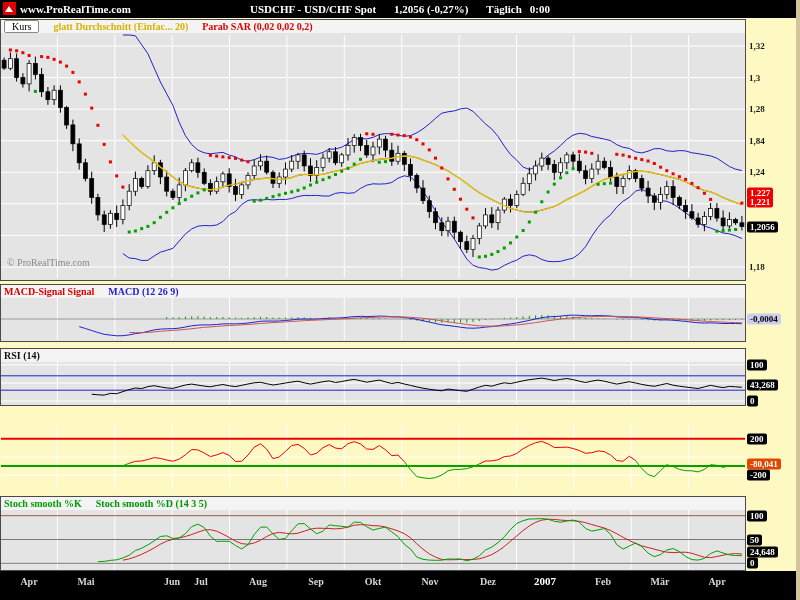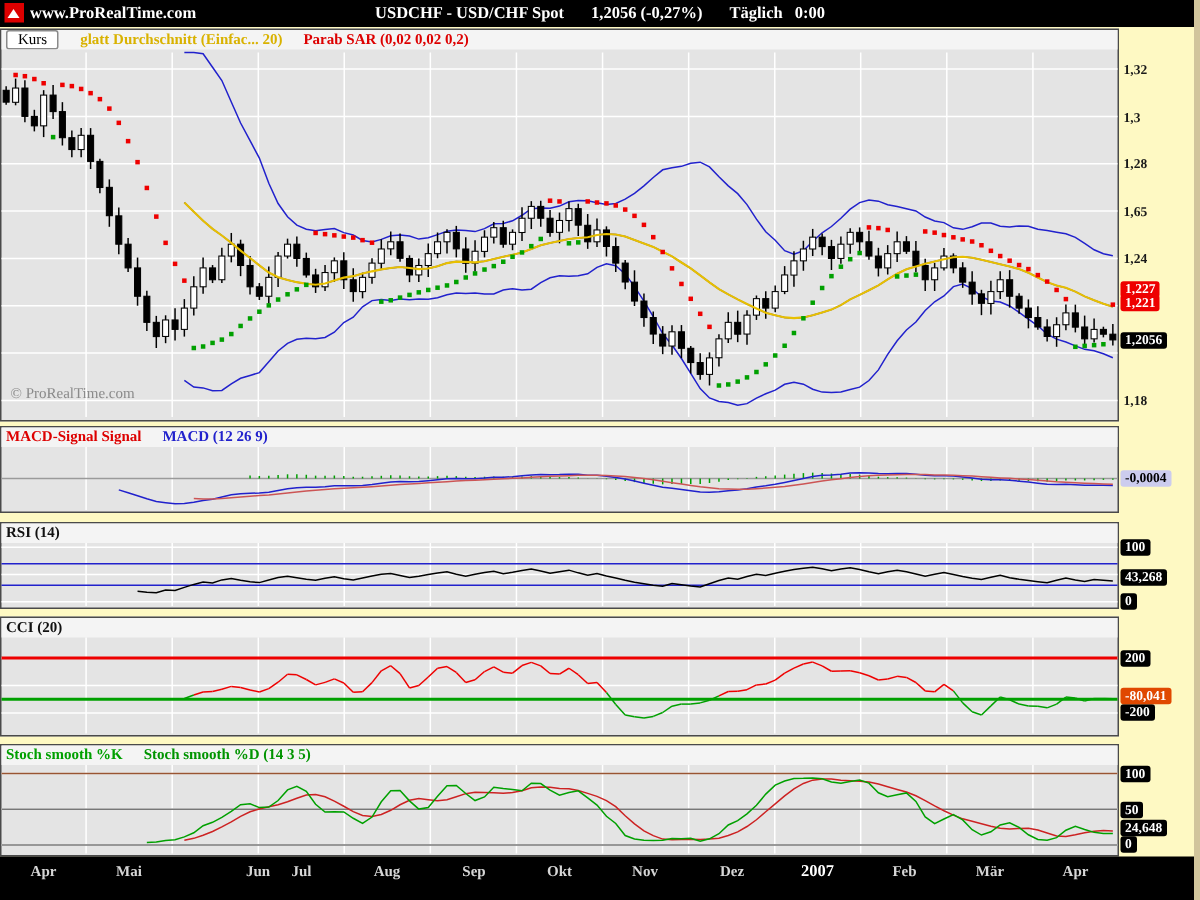--- a/index.html
+++ b/index.html
@@ -78,25 +78,20 @@
       <span class="lg blue">MACD (12 26 9)</span>
     </div>
   </div>
 
   <div class="panel" id="panel-rsi">
     <div class="legend">
       <span class="lg black">RSI (14)</span>
     </div>
   </div>
 
-  <div class="panel" id="panel-cci">
-    <div class="legend">
-      <span class="lg black">CCI (20)</span>
-    </div>
-  </div>
 
   <div class="panel" id="panel-stoch">
     <div class="legend">
       <span class="lg green">Stoch smooth %K</span>
       <span class="lg green2">Stoch smooth %D (14 3 5)</span>
     </div>
   </div>
 
   <svg id="chart-svg" width="800" height="600">
       <line x1="57.4" y1="35.0" x2="57.4" y2="278.0" stroke="#ffffff" stroke-width="1"></line>
@@ -742,21 +737,21 @@
       <polyline points="122.9,560.2 129.2,558.9 135.4,556.8 141.7,554.3 147.9,551.3 154.2,547.9 160.4,544.2 166.7,541.2 172.9,539.3 179.2,537.9 185.4,536.5 191.7,534.5 197.9,532.2 204.2,530.0 210.4,529.7 216.7,531.2 222.9,534.1 229.2,537.5 235.5,541.1 241.7,543.6 248.0,544.3 254.2,543.0 260.5,540.2 266.7,536.5 273.0,533.5 279.2,532.4 285.5,533.2 291.7,533.9 298.0,533.2 304.2,531.2 310.5,529.1 316.7,528.2 323.0,528.3 329.2,528.5 335.5,528.9 341.7,528.4 348.0,527.1 354.2,525.2 360.5,524.7 366.7,524.9 373.0,525.7 379.3,525.9 385.5,527.0 391.8,528.9 398.0,530.9 404.3,533.7 410.5,537.8 416.8,543.8 423.0,549.2 429.3,553.9 435.5,557.1 441.8,559.4 448.0,559.8 454.3,559.7 460.5,559.5 466.8,559.6 473.0,559.4 479.3,558.8 485.5,557.0 491.8,554.6 498.0,551.0 504.3,546.5 510.5,541.2 516.8,535.9 523.1,530.6 529.3,525.9 535.6,522.3 541.8,520.1 548.1,519.3 554.3,519.4 560.6,520.1 566.8,520.5 573.1,520.8 579.3,521.3 585.6,522.7 591.8,524.5 598.1,526.3 604.3,528.0 610.6,530.5 616.8,533.7 623.1,537.3 629.3,540.5 635.6,543.4 641.8,545.9 648.1,547.5 654.3,549.1 660.6,550.8 666.8,552.2 673.1,552.6 679.4,552.3 685.6,552.2 691.9,553.3 698.1,555.3 704.4,557.3 710.6,557.6 716.9,556.5 723.1,555.2 729.4,554.1 735.6,553.6 741.9,554.0" fill="none" stroke="#cc2222" stroke-width="1"></polyline>
       <polyline points="97.9,561.7 104.2,561.4 110.4,560.4 116.7,559.8 122.9,557.9 129.2,555.2 135.4,550.5 141.7,548.2 147.9,544.9 154.2,540.9 160.4,536.5 166.7,535.8 172.9,538.4 179.2,538.0 185.4,533.7 191.7,526.6 197.9,524.2 204.2,527.5 210.4,536.2 216.7,541.4 222.9,541.2 229.2,541.3 235.5,545.5 241.7,548.9 248.0,544.7 254.2,534.5 260.5,527.2 266.7,527.0 273.0,533.9 279.2,539.4 285.5,538.3 291.7,530.8 298.0,523.8 304.2,523.6 310.5,529.0 316.7,533.7 323.0,531.3 329.2,524.9 335.5,525.7 341.7,526.3 348.0,527.2 354.2,522.1 360.5,522.4 366.7,526.7 373.0,530.1 379.3,528.4 385.5,527.2 391.8,531.9 398.0,536.7 404.3,544.2 410.5,549.0 416.8,557.0 423.0,559.3 429.3,560.1 435.5,560.3 441.8,560.2 448.0,559.0 454.3,559.1 460.5,558.9 466.8,560.8 473.0,559.2 479.3,555.8 485.5,550.0 491.8,547.1 498.0,542.6 504.3,536.9 510.5,529.4 516.8,523.4 523.1,520.7 529.3,519.0 535.6,518.9 541.8,518.6 548.1,519.2 554.3,521.3 560.6,522.2 566.8,521.0 573.1,520.0 579.3,522.1 585.6,528.5 591.8,531.1 598.1,529.9 604.3,528.6 610.6,534.3 616.8,544.6 623.1,549.1 629.3,546.0 635.6,543.0 641.8,546.6 648.1,553.1 654.3,556.7 660.6,554.5 666.8,550.0 673.1,548.5 679.4,551.6 685.6,556.5 691.9,559.6 698.1,560.1 704.4,558.4 710.6,553.5 716.9,550.9 723.1,553.0 729.4,554.9 735.6,555.6 741.9,555.6" fill="none" stroke="#00a000" stroke-width="1"></polyline>
     </svg>
 
   <span class="watermark">© ProRealTime.com</span>
 
   <div id="labels-layer">
       <div class="tick" style="top: 46px;">1,32</div>
       <div class="tick" style="top: 78px;">1,3</div>
       <div class="tick" style="top: 109px;">1,28</div>
-      <div class="tick" style="top: 141px;">1,65</div>
+      <div class="tick" style="top: 141px;">1,84</div>
       <div class="tick" style="top: 172px;">1,24</div>
       <div class="tick" style="top: 267px;">1,18</div>
       <div class="pill" style="top: 365px;">100</div>
       <div class="pill" style="top: 401px;">0</div>
       <div class="pill" style="top: 439px;">200</div>
       <div class="pill" style="top: 475px;">-200</div>
       <div class="pill" style="top: 516px;">100</div>
       <div class="pill" style="top: 540px;">50</div>
       <div class="pill" style="top: 563px;">0</div>
       <div class="pill" style="top: 193px; background: rgb(238, 0, 0); color: rgb(255, 255, 255);">1,227</div>

